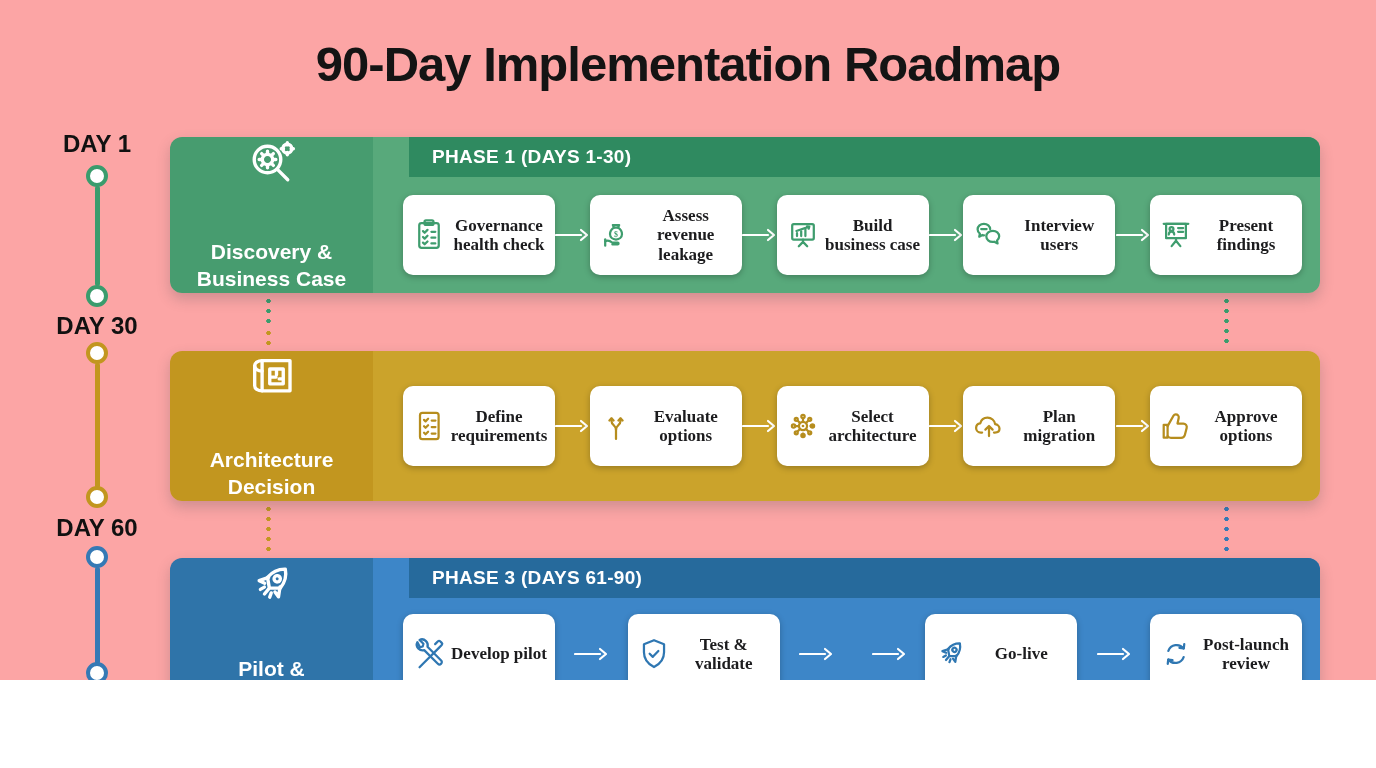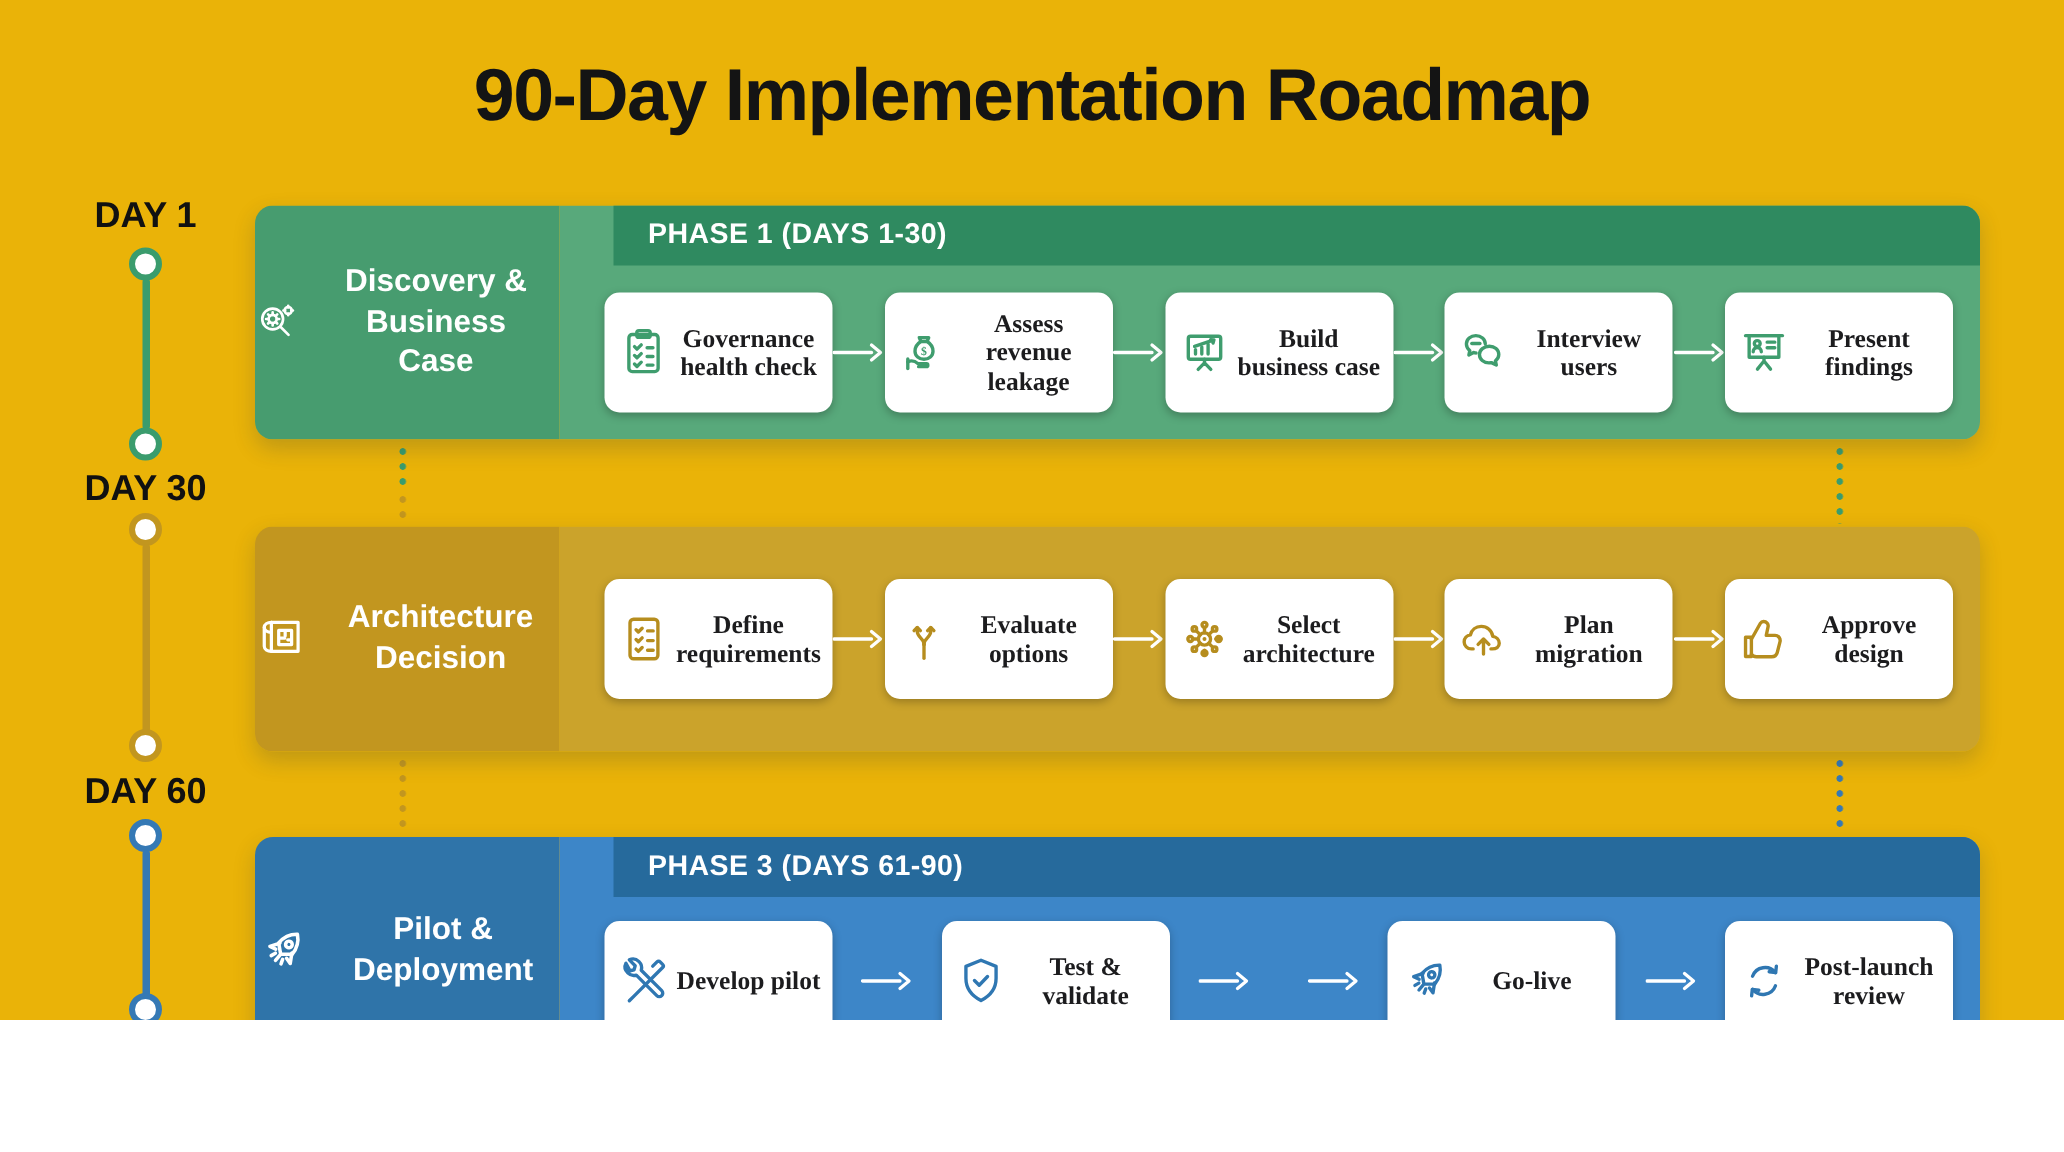--- a/index.html
+++ b/index.html
@@ -1,33 +1,33 @@
 <!DOCTYPE html>
 <html><head>
 <meta charset="utf-8">
 <style>
   html,body{margin:0;padding:0;background:#fff;}
-  .canvas{position:relative;width:1376px;height:680px;background:#eab308;overflow:hidden;
+  .canvas{position:relative;width:1376px;height:680px;background:#fca5a5;overflow:hidden;
           font-family:"Liberation Sans",sans-serif;}
   
   .title{position:absolute;left:0;top:36px;width:100%;text-align:center;
          font-size:49px;font-weight:800;color:#141414;letter-spacing:-1px;}
   
   .tl-label{position:absolute;left:27px;width:140px;text-align:center;
             font-size:24px;font-weight:800;color:#111;}
   .tl-circle{position:absolute;left:86px;width:22px;height:22px;box-sizing:border-box;
              border:4.5px solid var(--seg,#888);border-radius:50%;background:#fff;}
   .tl-line{position:absolute;left:94.5px;width:5px;background:var(--seg,#888);border-radius:2px;}
   
   .dotted{position:absolute;width:5px;background-image:radial-gradient(circle,var(--seg,#888) 2px,transparent 2.4px);
           background-size:5px 10px;background-repeat:repeat-y;background-position:50% 0;}
   
   .phase{position:absolute;left:170px;width:1150px;display:flex;border-radius:12px;overflow:hidden;
          box-shadow:0 6px 14px rgba(40,60,70,.22);}
-  .phase-left{width:203px;flex:0 0 203px;background:var(--c-left);display:flex;flex-direction:row;
+  .phase-left{width:203px;flex:0 0 203px;background:var(--c-left);display:flex;flex-direction:column;
               align-items:center;justify-content:space-between;gap:10px;color:#fff;}
   .phase-name{font-size:21px;font-weight:700;color:#fff;text-align:center;line-height:1.28;padding:0 10px;}
   .phase-main{flex:1;display:flex;flex-direction:column;background:var(--c-body);}
   .phase-header{height:40px;flex:0 0 40px;background:var(--c-header);color:#fff;font-size:19px;
                 font-weight:700;letter-spacing:.3px;display:flex;align-items:center;padding-left:23px;margin-left:36px;}
   .phase-body{flex:1;display:flex;align-items:center;padding:0 18px 0 30px;font-family:Liberation Serif, serif;}
   
   .card{width:152px;flex:0 0 152px;height:80px;background:#fff;border-radius:10px;
         box-shadow:0 2px 6px rgba(0,0,0,.25);display:flex;align-items:center;padding:0 6px;box-sizing:border-box;}
   .card-icon{flex:0 0 40px;display:flex;align-items:center;justify-content:center;color:var(--c-icon);}
@@ -313,21 +313,21 @@
             <svg class="ic" width="34" height="14">
               <use href="#i-arrow"></use>
             </svg>
           </span>
         <div class="card">
           <span class="card-icon">
               <svg class="ic ic-sm">
                 <use href="#i-thumb"></use>
               </svg>
             </span>
-          <span class="card-label">Approve design</span>
+          <span class="card-label">Approve options</span>
         </div>
       </div>
     </div>
   </div>
 
   <div class="phase" style="top: 558px; height: 152px; --c-left: #2f74a9; --c-header: #266a9c; --c-body: #3d86c8; --c-icon: #2f77b2;">
     <div class="phase-left">
       <svg class="ic ic-big">
           <use href="#i-rocket"></use>
         </svg>

